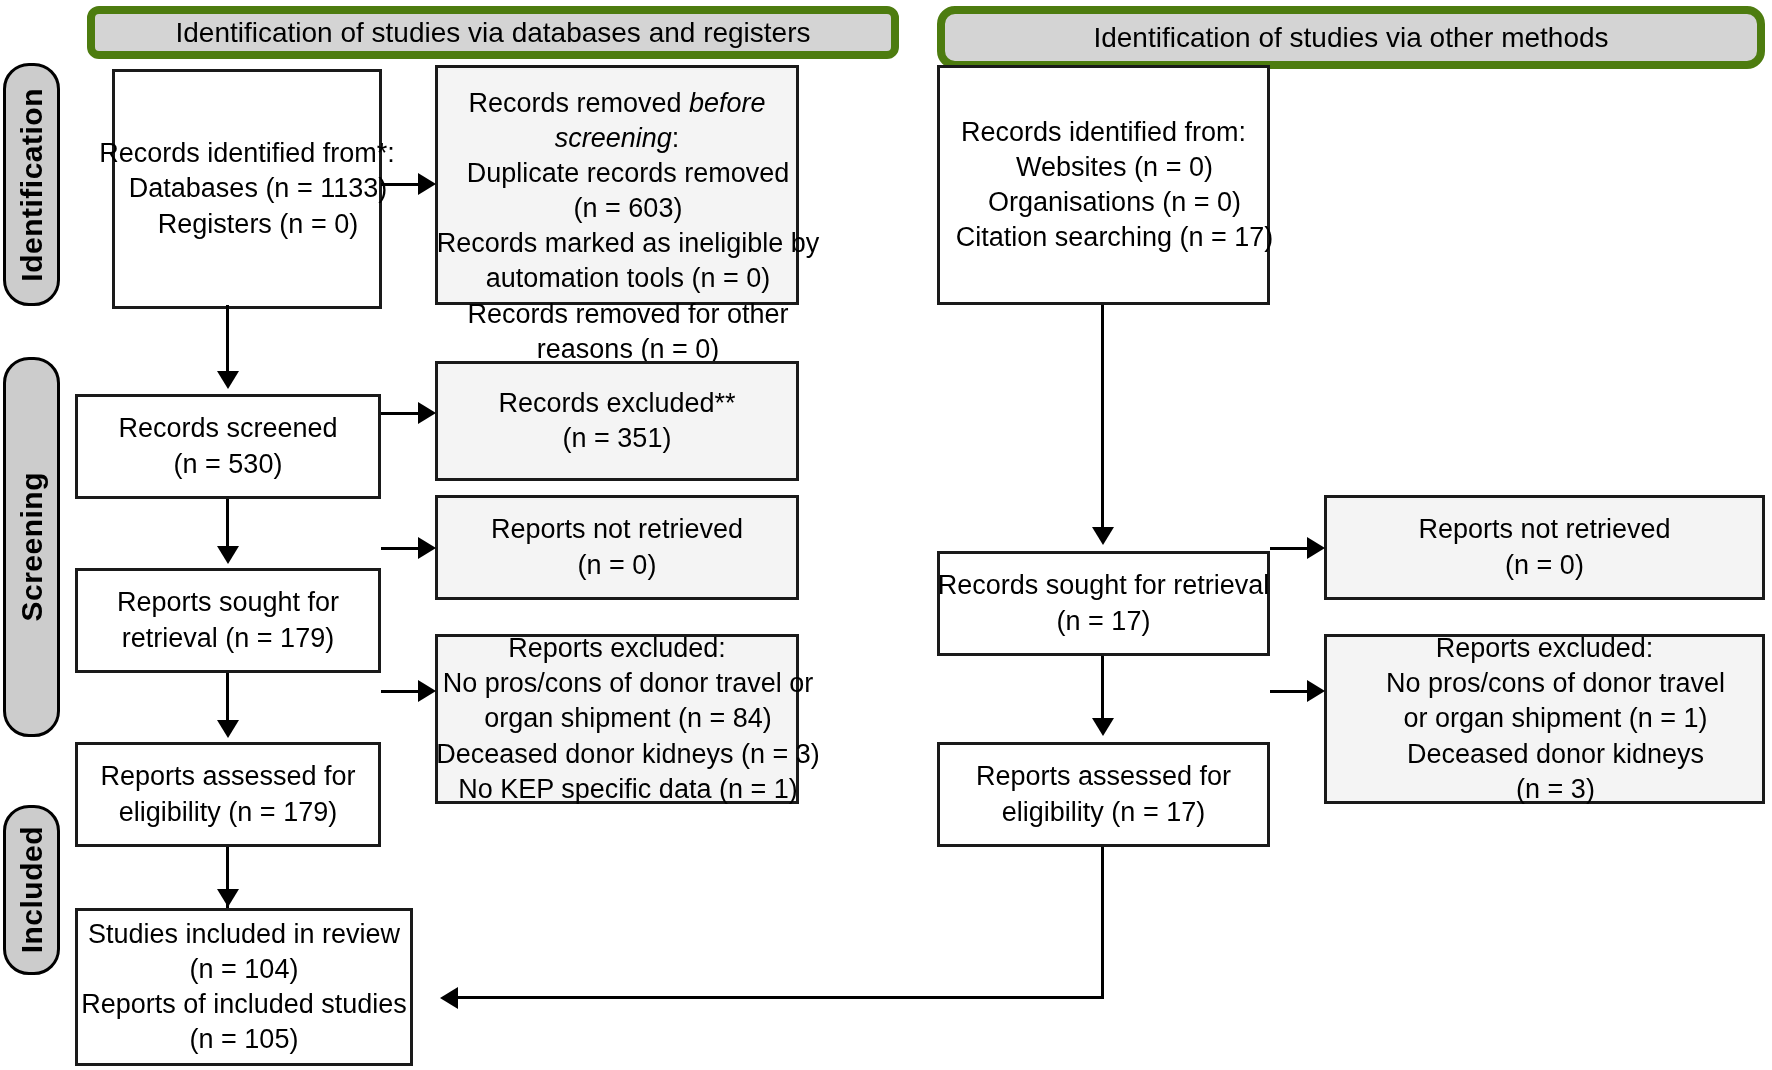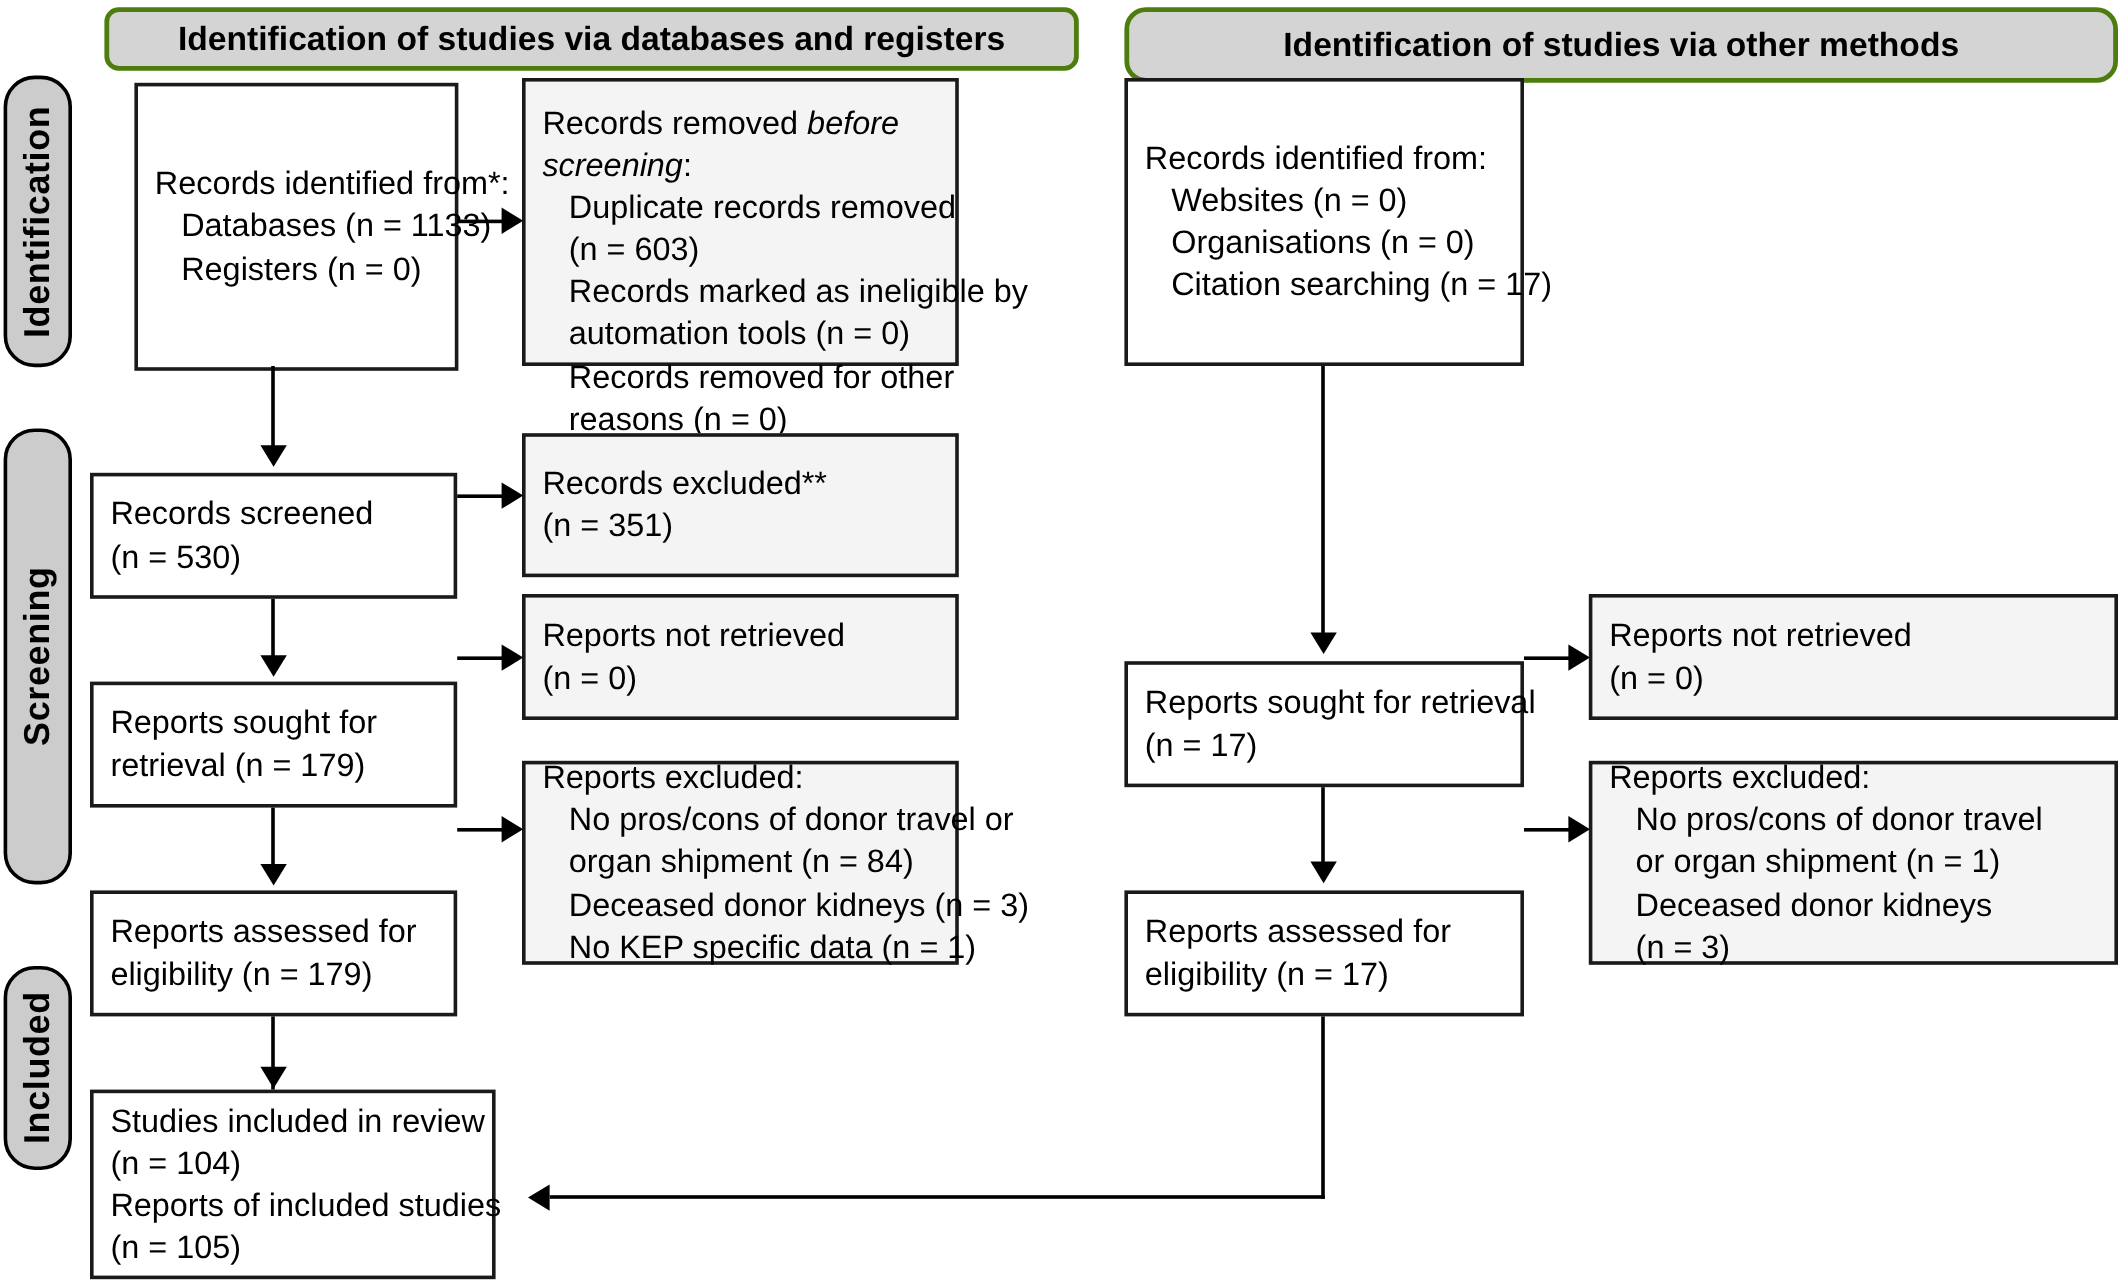--- a/index.html
+++ b/index.html
@@ -38,44 +38,45 @@
     letter-spacing: 0.5px;
     color: #000000;
     white-space: nowrap;
     line-height: 1;
   }
 
   
   .col-header {
     position: absolute;
     background: #d4d4d4;
-    border: 4px solid #4d7c0f;
+    border: 8px solid #4d7c0f;
     border-radius: 12px;
     box-sizing: border-box;
     display: flex;
     align-items: center;
     justify-content: center;
-    font-weight: bold;
+    font-weight: normal;
     font-size: 28px;
     color: #000000;
     text-align: center;
   }
 
   
   .box {
     position: absolute;
     box-sizing: border-box;
     border: 3px solid #1a1a1a;
     display: flex;
     flex-direction: column;
     justify-content: center;
     padding: 4px 14px;
     font-size: 27px;
     line-height: 1.30;
     color: #000000;
+    align-items: center;
   }
   .box.white { background: #ffffff; }
   .box.grey  { background: #f4f4f4; }
 
   .box .line { white-space: pre; }
   .box .line.indent { padding-left: 22px; }
   .box .line .ital { font-style: italic; }
 
   
   .vline, .hline {
@@ -216,21 +217,21 @@
     <div class="line">Records identified from:</div>
     <div class="line indent">Websites (n = 0)</div>
     <div class="line indent">Organisations (n = 0)</div>
     <div class="line indent">Citation searching (n = 17)</div>
   </div>
 
   <div class="vline" style="left:1101px; top:305px; height:224px;"></div>
   <div class="arrow down" style="left:1092px; top:527px;"></div>
 
   <div class="box white" style="left:937px; top:551px; width:333px; height:105px;">
-    <div class="line">Reports sought for retrieval</div>
+    <div class="line">Records sought for retrieval</div>
     <div class="line">(n = 17)</div>
   </div>
 
   <div class="box grey" style="left:1324px; top:495px; width:441px; height:105px;">
     <div class="line">Reports not retrieved</div>
     <div class="line">(n = 0)</div>
   </div>
 
   <div class="hline" style="left:1270px; top:547px; width:38px;"></div>
   <div class="arrow right" style="left:1307px; top:537px;"></div>

